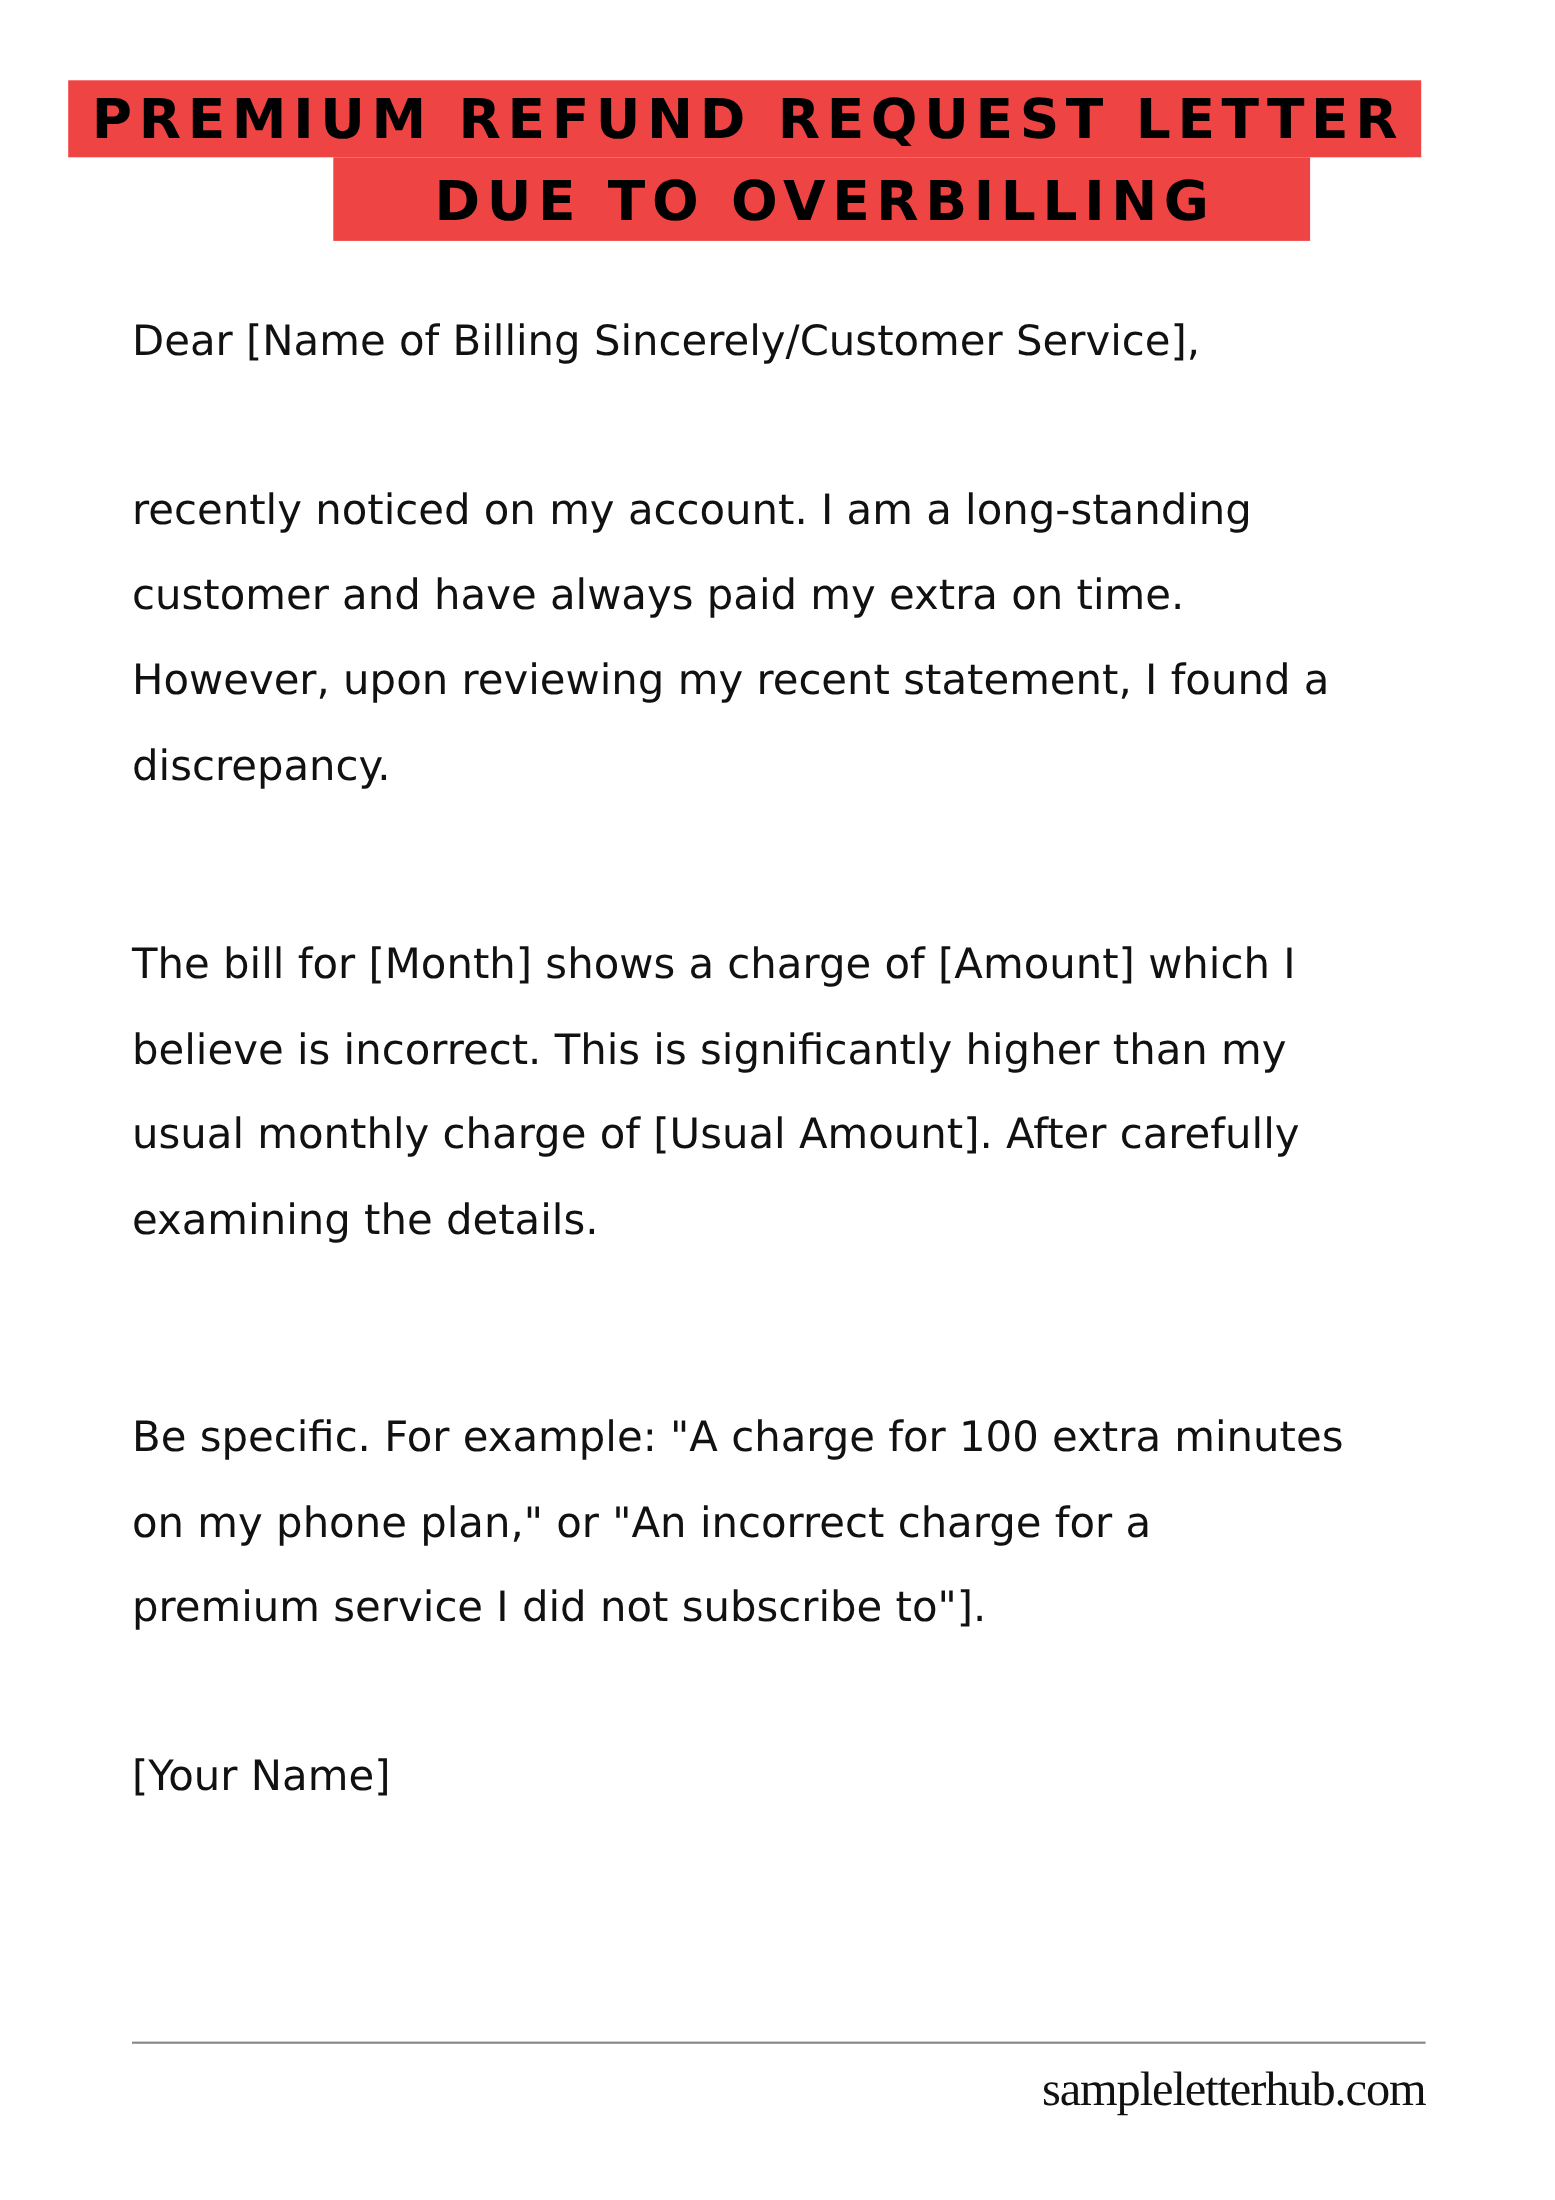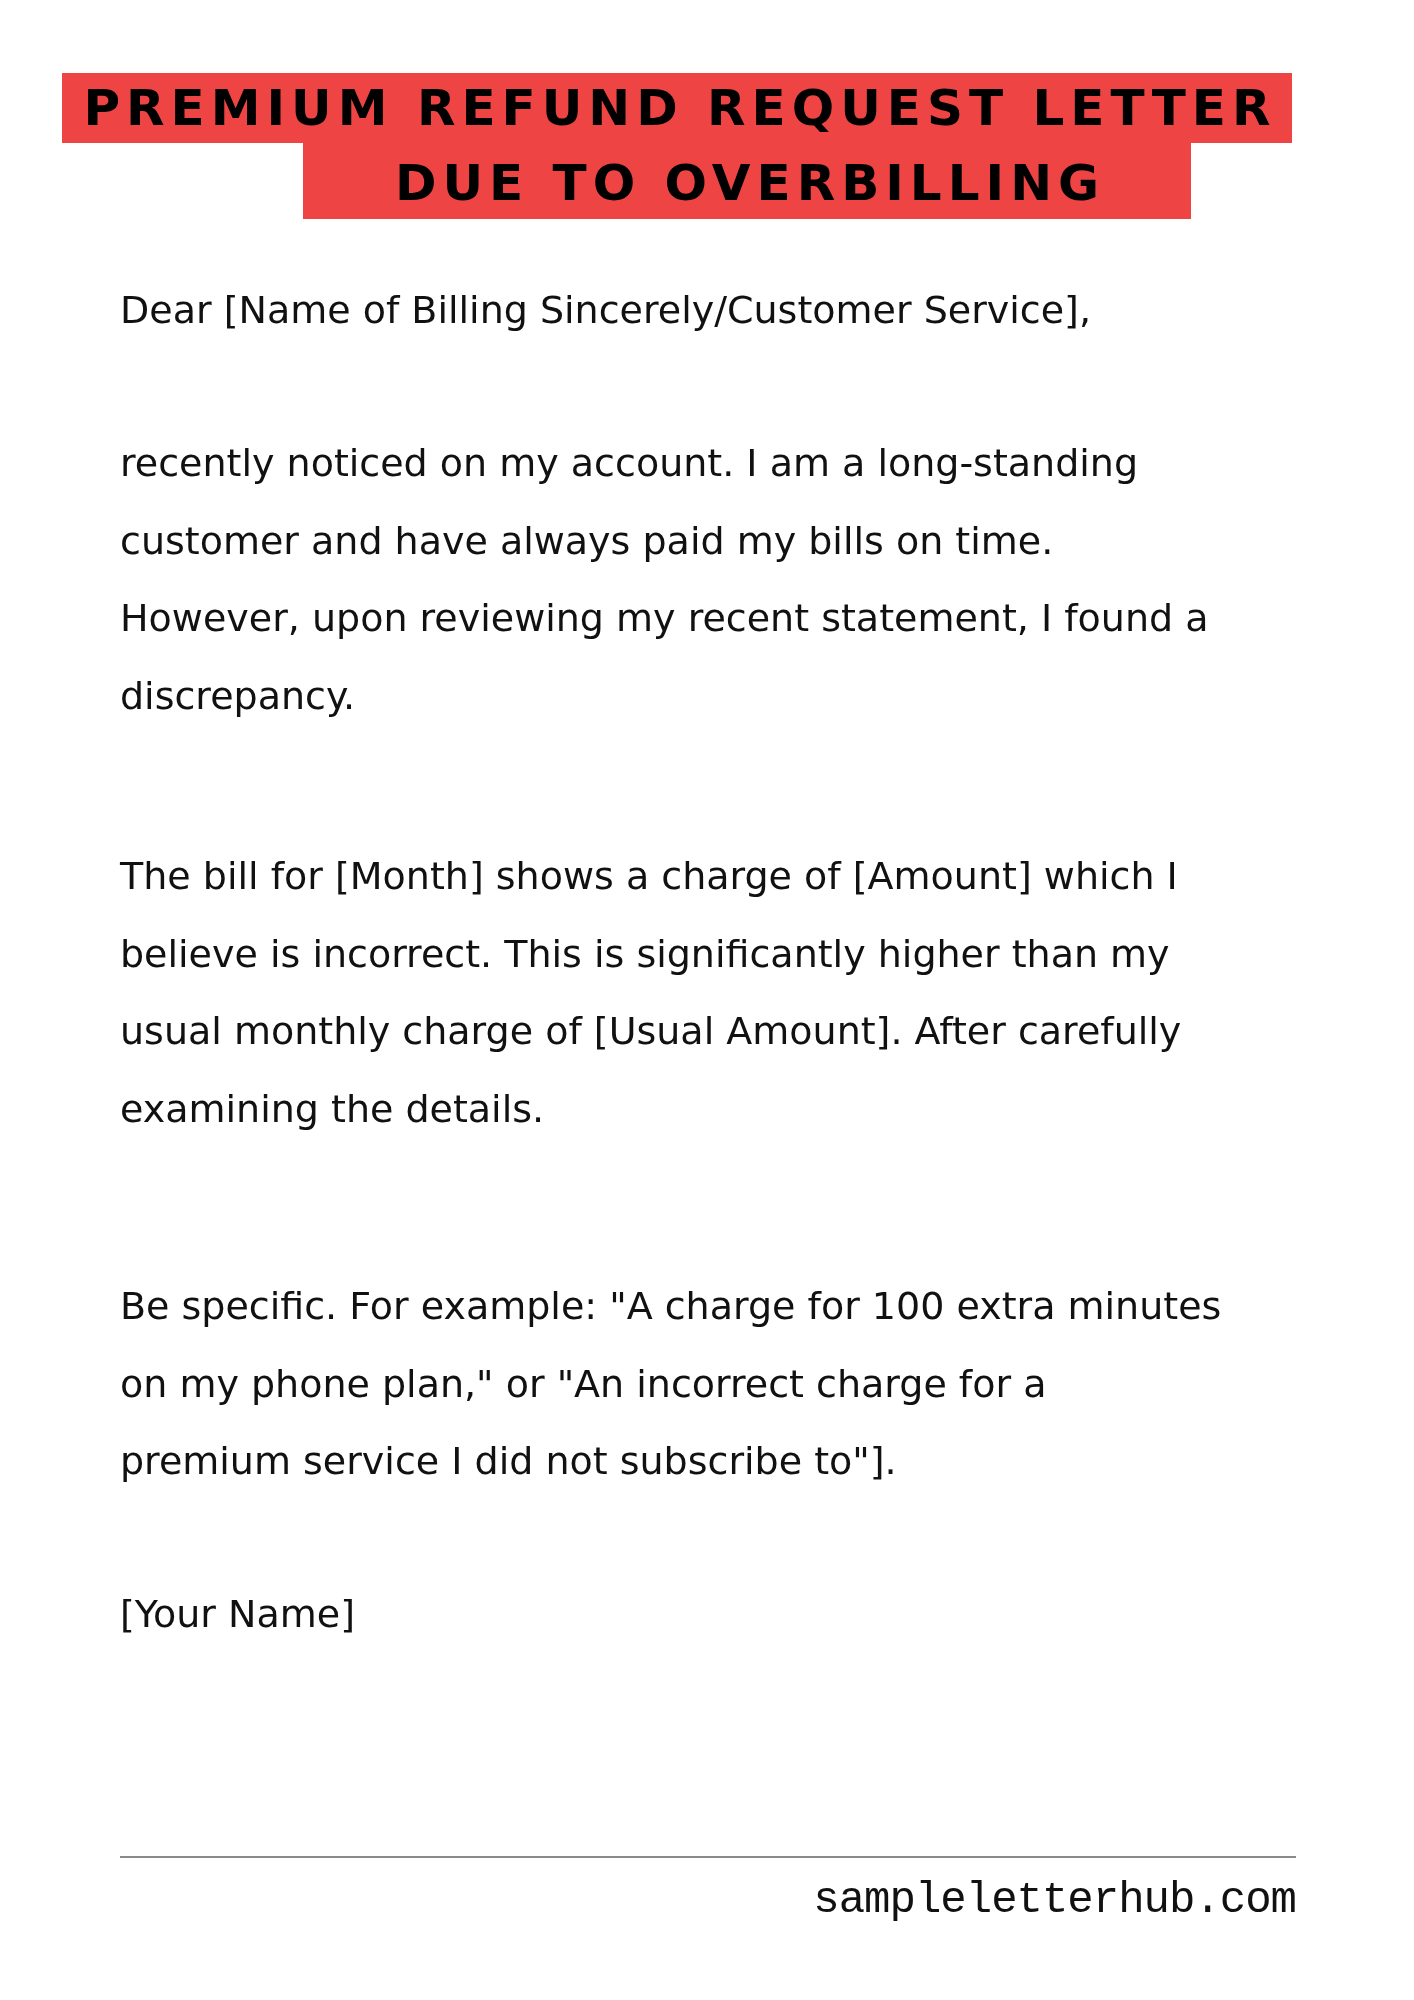--- a/index.html
+++ b/index.html
@@ -74,42 +74,42 @@
       left: 120px;
       top: 1856px;
       width: 1176px;
       height: 2px;
       background: #8a8a8a;
     }
     .footer {
       position: absolute;
       right: 118px;
       top: 1872px;
-      font-family: Liberation Mono, monospace;
+      font-family: Liberation Serif, serif;
       font-size: 44px;
       line-height: 56px;
       color: #111111;
       letter-spacing: -1px;
       white-space: nowrap;
     }
   </style>
 </head>
 <body>
 
 <div class="title-block">
   <div class="title-line l1">PREMIUM REFUND REQUEST LETTER</div>
   <div class="title-line l2">DUE TO OVERBILLING</div>
 </div>
 
 <div>
   <div class="greeting abs-text">Dear [Name of Billing Sincerely/Customer Service],</div>
 
   <div class="para para1">
     <div class="abs-text">recently noticed on my account. I am a long-standing</div>
-    <div class="abs-text">customer and have always paid my bills on time.</div>
+    <div class="abs-text">customer and have always paid my extra on time.</div>
     <div class="abs-text">However, upon reviewing my recent statement, I found a</div>
     <div class="abs-text">discrepancy.</div>
   </div>
 
   <div class="para para2">
     <div class="abs-text">The bill for [Month] shows a charge of [Amount] which I</div>
     <div class="abs-text">believe is incorrect. This is significantly higher than my</div>
     <div class="abs-text">usual monthly charge of [Usual Amount]. After carefully</div>
     <div class="abs-text">examining the details.</div>
   </div>

